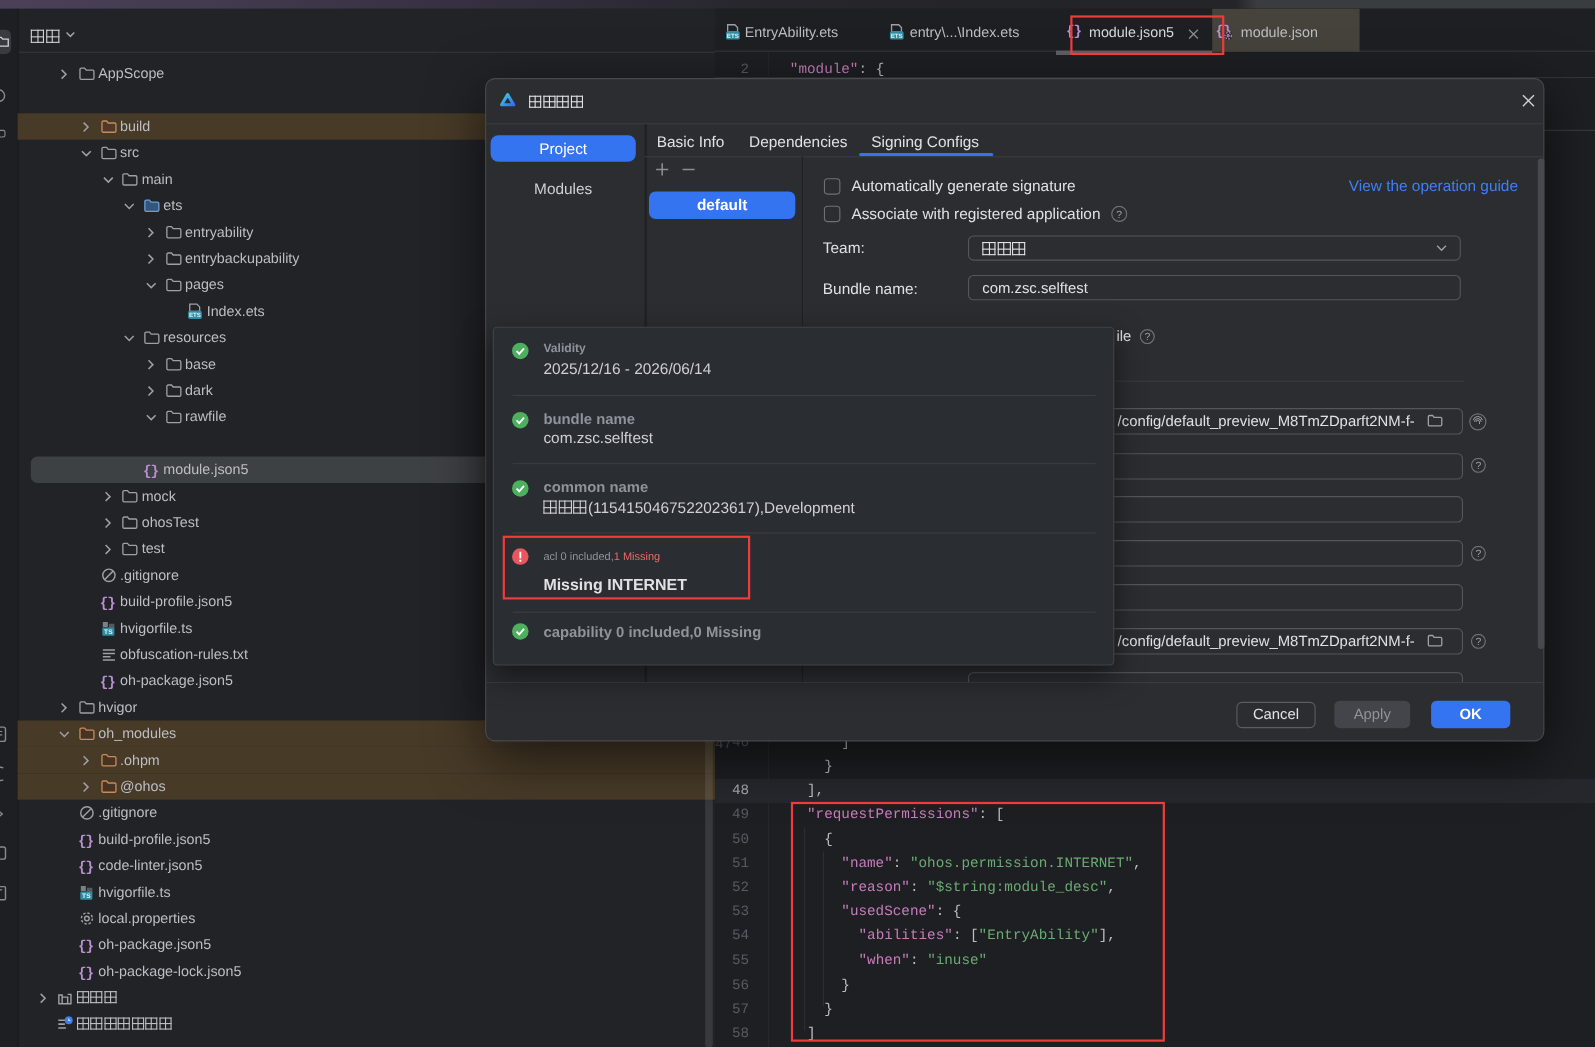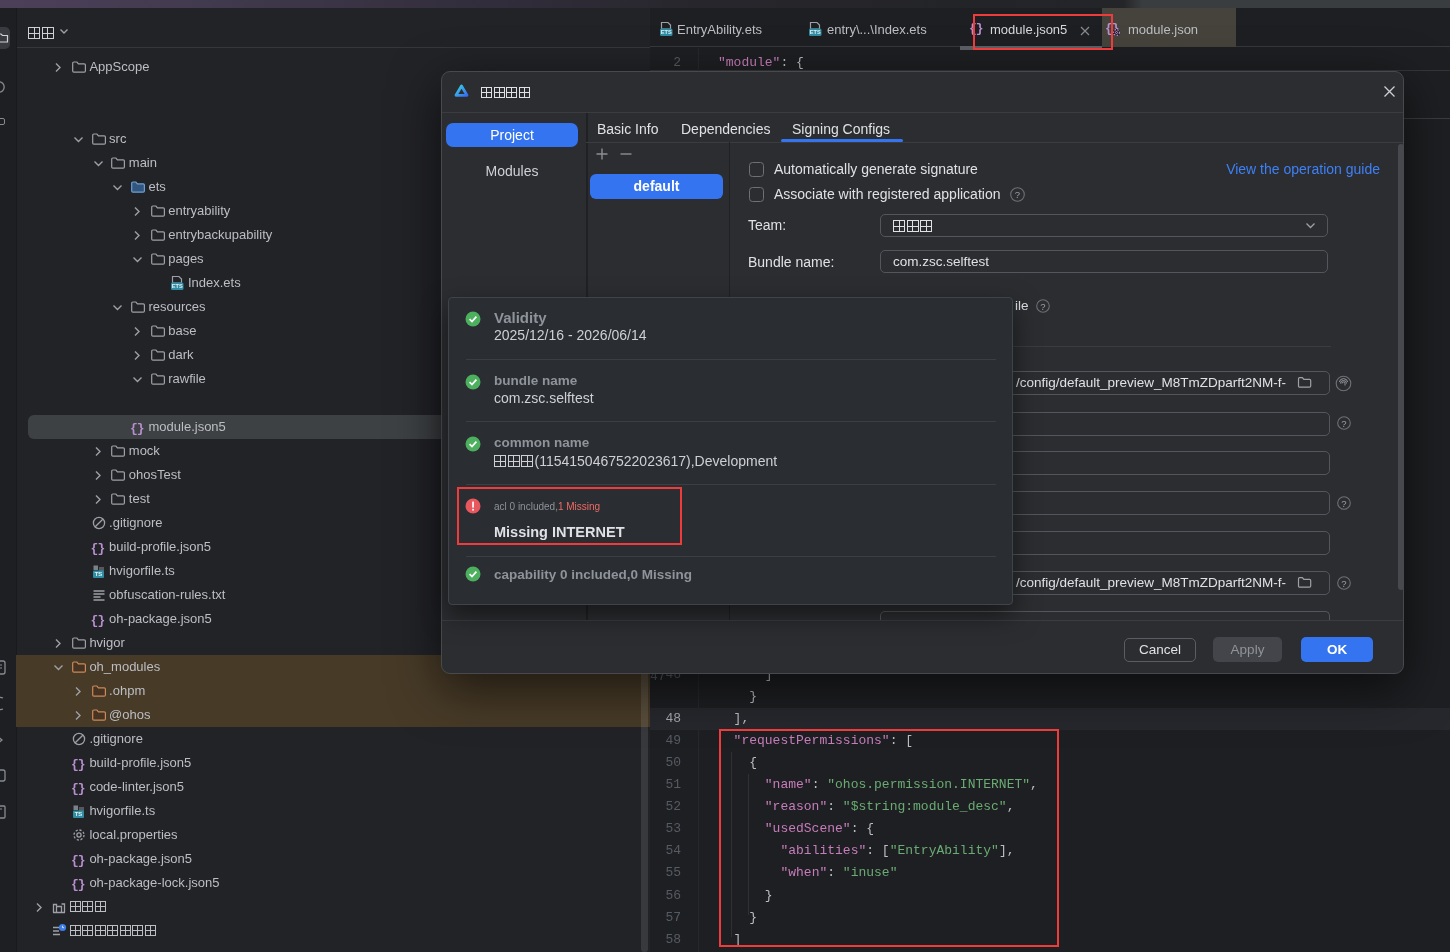--- a/index.html
+++ b/index.html
@@ -63,20 +63,30 @@
   <div class="abs" style="left:0;top:39px;width:633px;height:1px;background:#35373b"></div>
   <div id="rows" class="abs" style="left:-17px;top:-8px;width:650px;height:952px">
 <div class="row" style="top:55px;">
           <svg class="chev" style="left:51.2px" width="14" height="15">
             <path d="M5 3.5 L9 7.5 L5 11.5" stroke="#9da0a6" stroke-width="1.4" fill="none"></path>
           </svg>
           <svg class="fico" style="left:70.9px" width="16" height="16">
             <path d="M1.7 4.2 C1.7 3.5 2.2 3 2.9 3 L5.9 3 L7.4 4.8 L13.2 4.8 C13.9 4.8 14.4 5.3 14.4 6 L14.4 12 C14.4 12.7 13.9 13.2 13.2 13.2 L2.9 13.2 C2.2 13.2 1.7 12.7 1.7 12 Z" fill="none" stroke="#9da0a6" stroke-width="1.2"></path>
           </svg>
           <span class="lbl" style="left:89.4px;">AppScope</span>
+        </div>
+<div class="row" style="top:103px;">
+          <div class="abs" style="left:16px;top:0;width:634px;height:24px;background:#473a27"></div>
+          <svg class="chev" style="left:70.9px" width="14" height="15">
+            <path d="M5 3.5 L9 7.5 L5 11.5" stroke="#9da0a6" stroke-width="1.4" fill="none"></path>
+          </svg>
+          <svg class="fico" style="left:90.6px" width="16" height="16">
+            <path d="M1.7 4.2 C1.7 3.5 2.2 3 2.9 3 L5.9 3 L7.4 4.8 L13.2 4.8 C13.9 4.8 14.4 5.3 14.4 6 L14.4 12 C14.4 12.7 13.9 13.2 13.2 13.2 L2.9 13.2 C2.2 13.2 1.7 12.7 1.7 12 Z" fill="#50382a" stroke="#c98a5c" stroke-width="1.2"></path>
+          </svg>
+          <span class="lbl" style="left:109.1px;">build</span>
         </div>
 <div class="row" style="top:127px;">
           <svg class="chev" style="left:70.9px" width="14" height="15">
             <path d="M3.5 5.5 L7.5 9.5 L11.5 5.5" stroke="#9da0a6" stroke-width="1.4" fill="none"></path>
           </svg>
           <svg class="fico" style="left:90.6px" width="16" height="16">
             <path d="M1.7 4.2 C1.7 3.5 2.2 3 2.9 3 L5.9 3 L7.4 4.8 L13.2 4.8 C13.9 4.8 14.4 5.3 14.4 6 L14.4 12 C14.4 12.7 13.9 13.2 13.2 13.2 L2.9 13.2 C2.2 13.2 1.7 12.7 1.7 12 Z" fill="none" stroke="#9da0a6" stroke-width="1.2"></path>
           </svg>
           <span class="lbl" style="left:109.1px;">src</span>
         </div>
@@ -496,21 +506,21 @@
 <div class="abs" style="left:682px;top:566px;width:72px;height:24px;border:1px solid #5a5d63;border-radius:5px;color:#dfe1e5;font-size:13.5px;text-align:center;line-height:22px">Cancel</div>
 <div class="abs" style="left:771px;top:565px;width:69px;height:25px;background:#43454a;border-radius:5px;color:#909398;font-size:13.5px;text-align:center;line-height:25px">Apply</div>
 <div class="abs" style="left:859px;top:565px;width:72px;height:25px;background:#3574f0;border-radius:5px;color:#fff;font-size:13.5px;font-weight:bold;text-align:center;line-height:25px">OK</div>
 </div>
 
 <div id="tooltip" class="abs" style="left:448px;top:297px;width:565px;height:308px;background:#2a2d31;border:1px solid #404349;border-radius:4px;box-shadow:0 10px 26px rgba(0,0,0,.5)">
 <svg class="abs" style="left:16px;top:13px" width="16" height="16">
         <circle cx="8" cy="8" r="7.5" fill="#4db05e"></circle>
         <path d="M4.6 8.2 L7 10.6 L11.4 5.6" stroke="#fff" stroke-width="1.7" fill="none"></path>
       </svg>
-<span class="abs" style="left:45px;top:12px;font-size:15px;font-weight:bold;color:#8f939a;line-height:15px">Validity</span>
+<span class="abs" style="left:45px;top:12px;font-size:11px;font-weight:bold;color:#8f939a;line-height:15px">Validity</span>
 <span class="abs" style="left:45px;top:29.5px;font-size:14px;color:#ced0d6;line-height:15px">2025/12/16 - 2026/06/14</span>
 <div class="abs" style="left:17px;top:61px;width:530px;height:1px;background:#3b3e42"></div>
 <svg class="abs" style="left:16px;top:76px" width="16" height="16">
         <circle cx="8" cy="8" r="7.5" fill="#4db05e"></circle>
         <path d="M4.6 8.2 L7 10.6 L11.4 5.6" stroke="#fff" stroke-width="1.7" fill="none"></path>
       </svg>
 <span class="abs" style="left:45px;top:75px;font-size:13.5px;font-weight:bold;color:#8f939a;line-height:15px">bundle name</span>
 <span class="abs" style="left:45px;top:93px;font-size:14px;color:#ced0d6;line-height:15px">com.zsc.selftest</span>
 <div class="abs" style="left:17px;top:122.5px;width:530px;height:1px;background:#3b3e42"></div>
 <svg class="abs" style="left:16px;top:138px" width="16" height="16">

